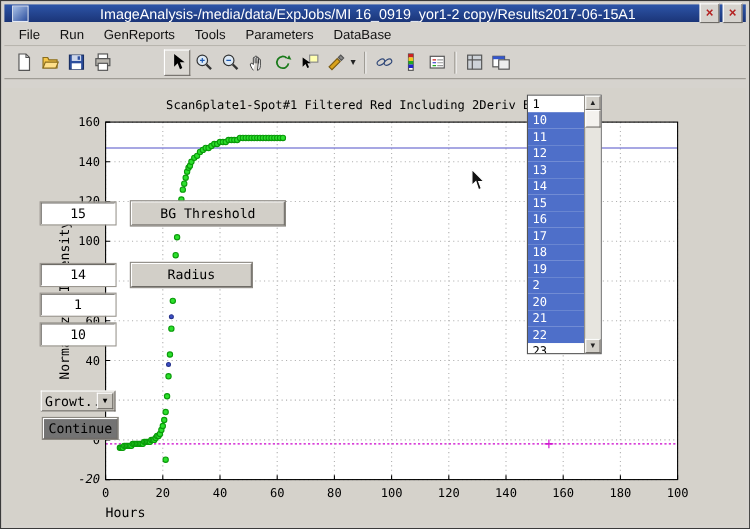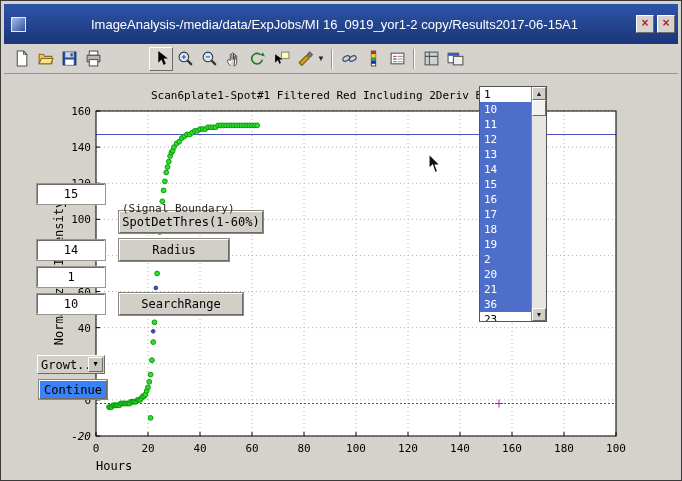--- a/index.html
+++ b/index.html
@@ -1,21 +1,21 @@
 <!DOCTYPE html>
 <html><head>
 <meta charset="utf-8">
 <style>
   *{margin:0;padding:0;box-sizing:border-box;}
   html,body{width:682px;height:481px;}
   body{font-family:"Liberation Sans",sans-serif;background:#d6d3ce;}
   .window{position:relative;width:682px;height:481px;background:#d6d3ce;border:1px solid #3a3a3a;padding:3px;overflow:hidden;}
 
   
-  .titlebar{height:40px;background:linear-gradient(#2d55a8,#1b3578);display:flex;align-items:center;color:#fff;font-size:13px;}
+  .titlebar{height:16px;background:linear-gradient(#2d55a8,#1b3578);display:flex;align-items:center;color:#fff;font-size:13px;}
   .app-icon{width:15px;height:15px;margin:0 7px;background:linear-gradient(135deg,#a8c0e6,#2d4f9e);border:1px solid #e4eaf6;flex:0 0 auto;}
   .title-text{flex:1;text-align:center;white-space:nowrap;overflow:hidden;}
   .tb-btn{width:18px;height:18px;background:#d6d3ce;border:1px solid;border-color:#ffffff #6e6b66 #6e6b66 #ffffff;color:#b42020;font-weight:bold;font-size:12px;line-height:15px;text-align:center;margin-right:3px;flex:0 0 auto;}
 
   
   .menubar{height:22px;display:flex;align-items:center;padding-left:4px;border-bottom:1px solid #b5b2ab;font-size:12px;background:#d6d3ce;}
   .mi{padding:3px 9px;color:#111;}
 
   
   .toolbar{height:30px;display:flex;align-items:center;padding:2px 5px;border-bottom:1px solid #9a968f;background:#d6d3ce;}
@@ -36,21 +36,21 @@
   .xtick{transform:translateX(-50%);}
   .ytick{transform:translate(-100%,-50%);}
 
   
   .edit{position:absolute;width:68px;height:20px;border:1px solid;border-color:#6e6b66 #ffffff #ffffff #6e6b66;outline:1px solid #9a968f;background:#fff;font:12px "DejaVu Sans Mono",monospace;text-align:center;z-index:2;}
   .ubtn{position:absolute;height:22px;background:#d2cfc8;border:1px solid;border-color:#ffffff #6e6b66 #6e6b66 #ffffff;outline:1px solid #8a8780;font:12px "DejaVu Sans Mono",monospace;color:#000;z-index:2;}
   .hidden-note{position:absolute;left:118px;top:122px;font:11px "DejaVu Sans Mono",monospace;color:#222;z-index:3;white-space:nowrap;}
   .popup{position:absolute;left:33px;top:275px;width:68px;height:19px;background:#d2cfc8;border:1px solid;border-color:#ffffff #6e6b66 #6e6b66 #ffffff;display:flex;align-items:center;z-index:2;font:12px "DejaVu Sans Mono",monospace;}
   .popup .plabel{flex:1;padding-left:3px;overflow:hidden;white-space:nowrap;}
   .arrowbox{width:15px;height:15px;background:#c9c6bf;border:1px solid;border-color:#ffffff #6e6b66 #6e6b66 #ffffff;font-size:7px;line-height:13px;text-align:center;margin-right:1px;flex:0 0 auto;}
-  .continue{left:35px;top:300px;width:68px;height:19px;background:#3b82f6;}
+  .continue{left:35px;top:300px;width:68px;height:19px;background:#737373;}
 
   
   .listbox{position:absolute;left:475px;top:6px;width:68px;height:236px;background:#fff;border:1px solid #555;display:flex;z-index:9;}
   .list-items{flex:1;overflow:hidden;font:11px "DejaVu Sans Mono",monospace;}
   .li{height:15px;line-height:15px;padding-left:4px;background:#fff;color:#000;}
   .li.sel{background:#4e6fc9;color:#fff;}
   .scrollbar{width:15px;background:#e7e5df;border-left:1px solid #8a8780;display:flex;flex-direction:column;}
   .sb-btn{height:13px;background:#d2cfc8;border:1px solid;border-color:#ffffff #6e6b66 #6e6b66 #ffffff;font-size:7px;text-align:center;line-height:11px;color:#222;}
   .sb-thumb{height:16px;background:#f4f2ee;border:1px solid;border-color:#ffffff #6e6b66 #6e6b66 #ffffff;}
   .sb-down{margin-top:auto;}
@@ -62,20 +62,28 @@
 
 <div class="window">
 
   <div class="titlebar">
     <div class="app-icon"></div>
     <div class="title-text">ImageAnalysis-/media/data/ExpJobs/MI 16_0919_yor1-2 copy/Results2017-06-15A1</div>
     <div class="tb-btn">×</div>
     <div class="tb-btn">×</div>
   </div>
 
+  <div class="menubar">
+    <span class="mi">File</span>
+    <span class="mi">Run</span>
+    <span class="mi">GenReports</span>
+    <span class="mi">Tools</span>
+    <span class="mi">Parameters</span>
+    <span class="mi">DataBase</span>
+  </div>
 
   <div class="toolbar">
     <div class="tbtn">
         <svg viewBox="0 0 16 16">
           <path d="M4 1h6l3 3v11H4z" fill="#fff" stroke="#555"></path>
           <path d="M10 1v3h3" fill="none" stroke="#555"></path>
         </svg>
       </div>
     <div class="tbtn">
         <svg viewBox="0 0 16 16">
@@ -317,27 +325,25 @@
           <line x1="92" y1="139.33333333333331" x2="96" y2="139.33333333333331" stroke="#000"></line>
           <line x1="92" y1="103.22222222222223" x2="96" y2="103.22222222222223" stroke="#000"></line>
           <line x1="92" y1="67.11111111111111" x2="96" y2="67.11111111111111" stroke="#000"></line>
           <line x1="92" y1="31" x2="96" y2="31" stroke="#000"></line>
         </svg></div>
     <div class="plot-title">Scan6plate1-Spot#1 Filtered Red Including 2Deriv Bl</div>
     <div class="xlabel">Hours</div>
     <div class="ylabel">Normalized Intensity</div>
 
     <input class="edit" style="left: 33px; top: 104px;" value="15">
-    <div class="hidden-note">(Signal Boundary)</div>
-    <button class="ubtn" style="left:115px;top:131px;width:144px">SpotDetThres(1-60%)</button>
+    <button class="ubtn" style="left:115px;top:103px;width:140px">BG Threshold</button>
     <input class="edit" style="left: 33px; top: 160px;" value="14">
     <button class="ubtn" style="left:115px;top:159px;width:110px">Radius</button>
     <input class="edit" style="left: 33px; top: 187px;" value="1">
     <input class="edit" style="left: 33px; top: 214px;" value="10">
-    <button class="ubtn" style="left:115px;top:213px;width:124px">SearchRange</button>
 
     <div class="popup">
       <span class="plabel">Growt...</span>
       <span class="arrowbox">▼</span>
     </div>
     <button class="ubtn continue">Continue</button>
 
     <div class="listbox">
       <div class="list-items" id="listitems">
           <div class="li">1</div>
@@ -347,21 +353,21 @@
           <div class="li sel">13</div>
           <div class="li sel">14</div>
           <div class="li sel">15</div>
           <div class="li sel">16</div>
           <div class="li sel">17</div>
           <div class="li sel">18</div>
           <div class="li sel">19</div>
           <div class="li sel">2</div>
           <div class="li sel">20</div>
           <div class="li sel">21</div>
-          <div class="li sel">36</div>
+          <div class="li sel">22</div>
           <div class="li">23</div>
         </div>
       <div class="scrollbar">
         <div class="sb-btn">▲</div>
         <div class="sb-thumb"></div>
         <div class="sb-btn sb-down">▼</div>
       </div>
     </div>
 
     <div class="cursor">

